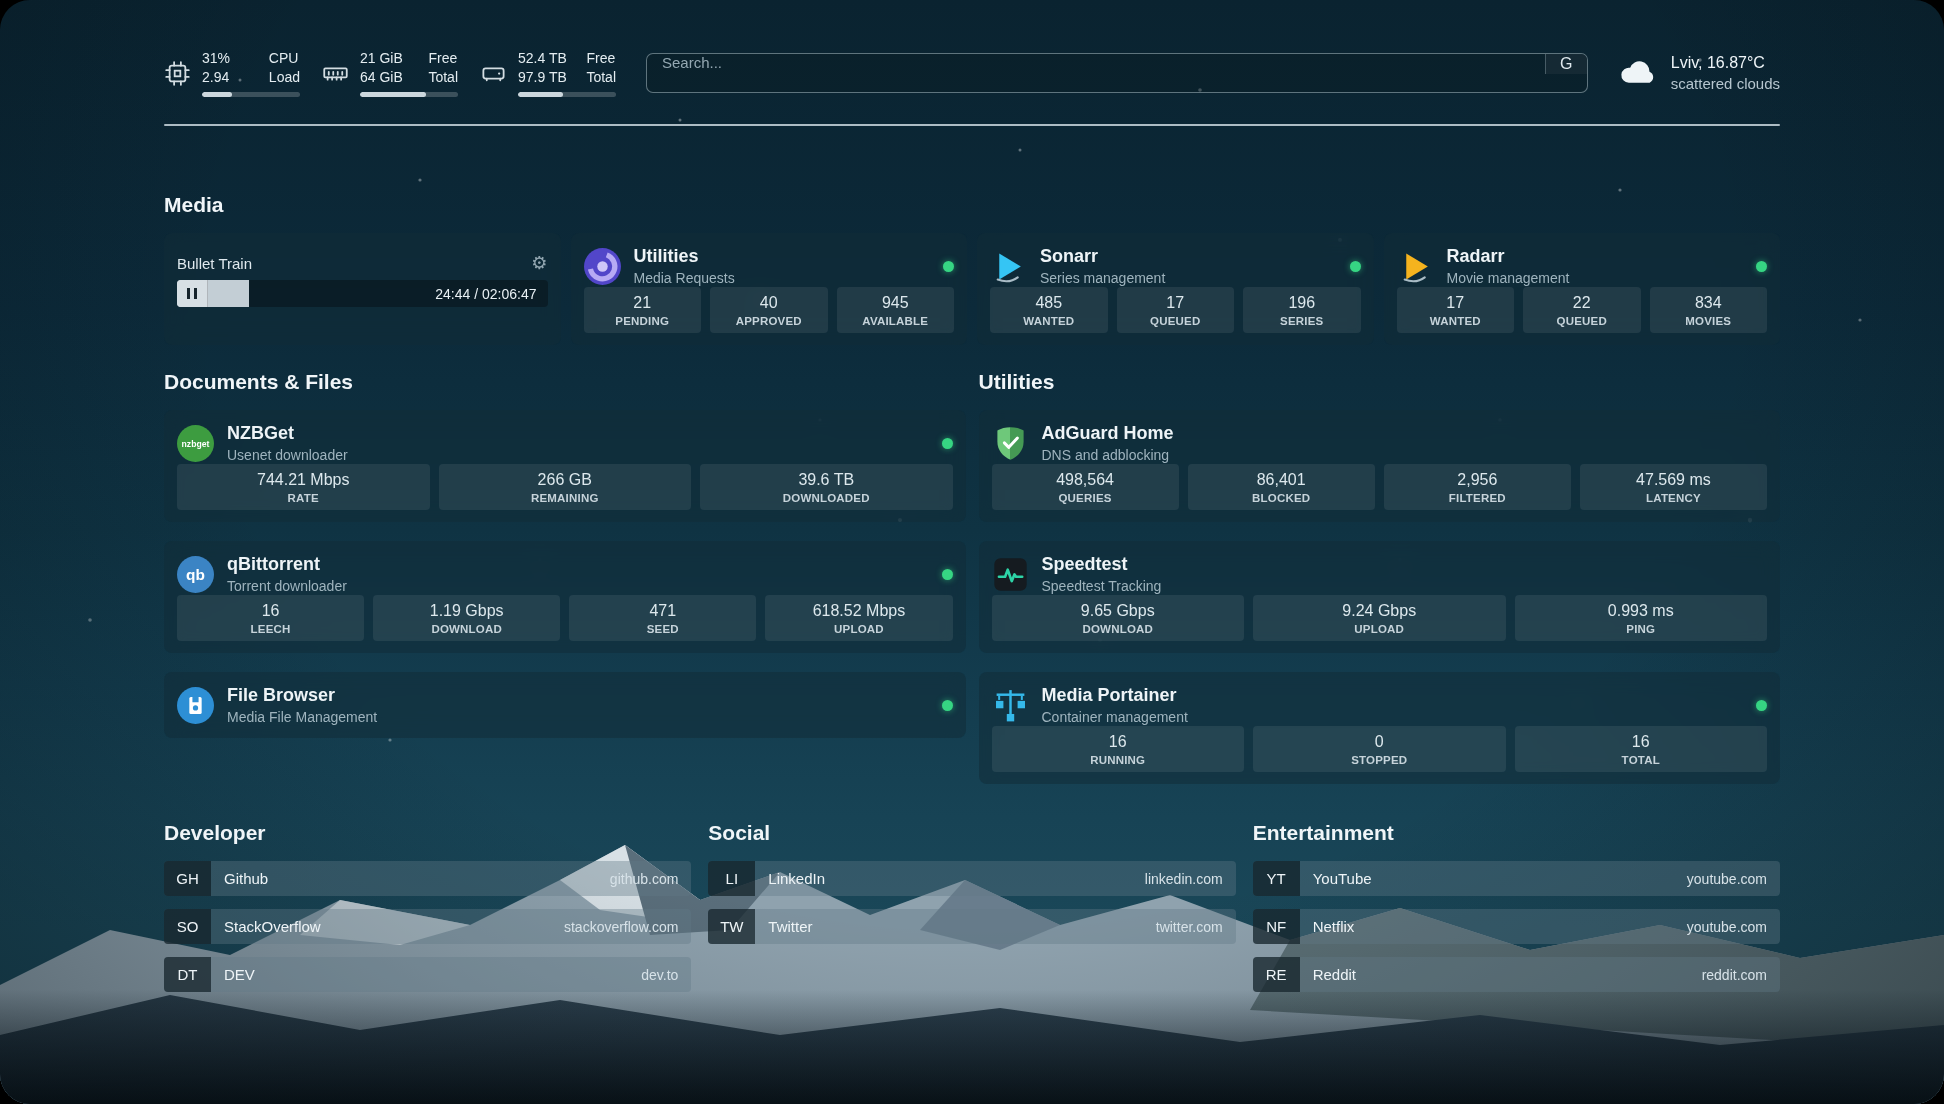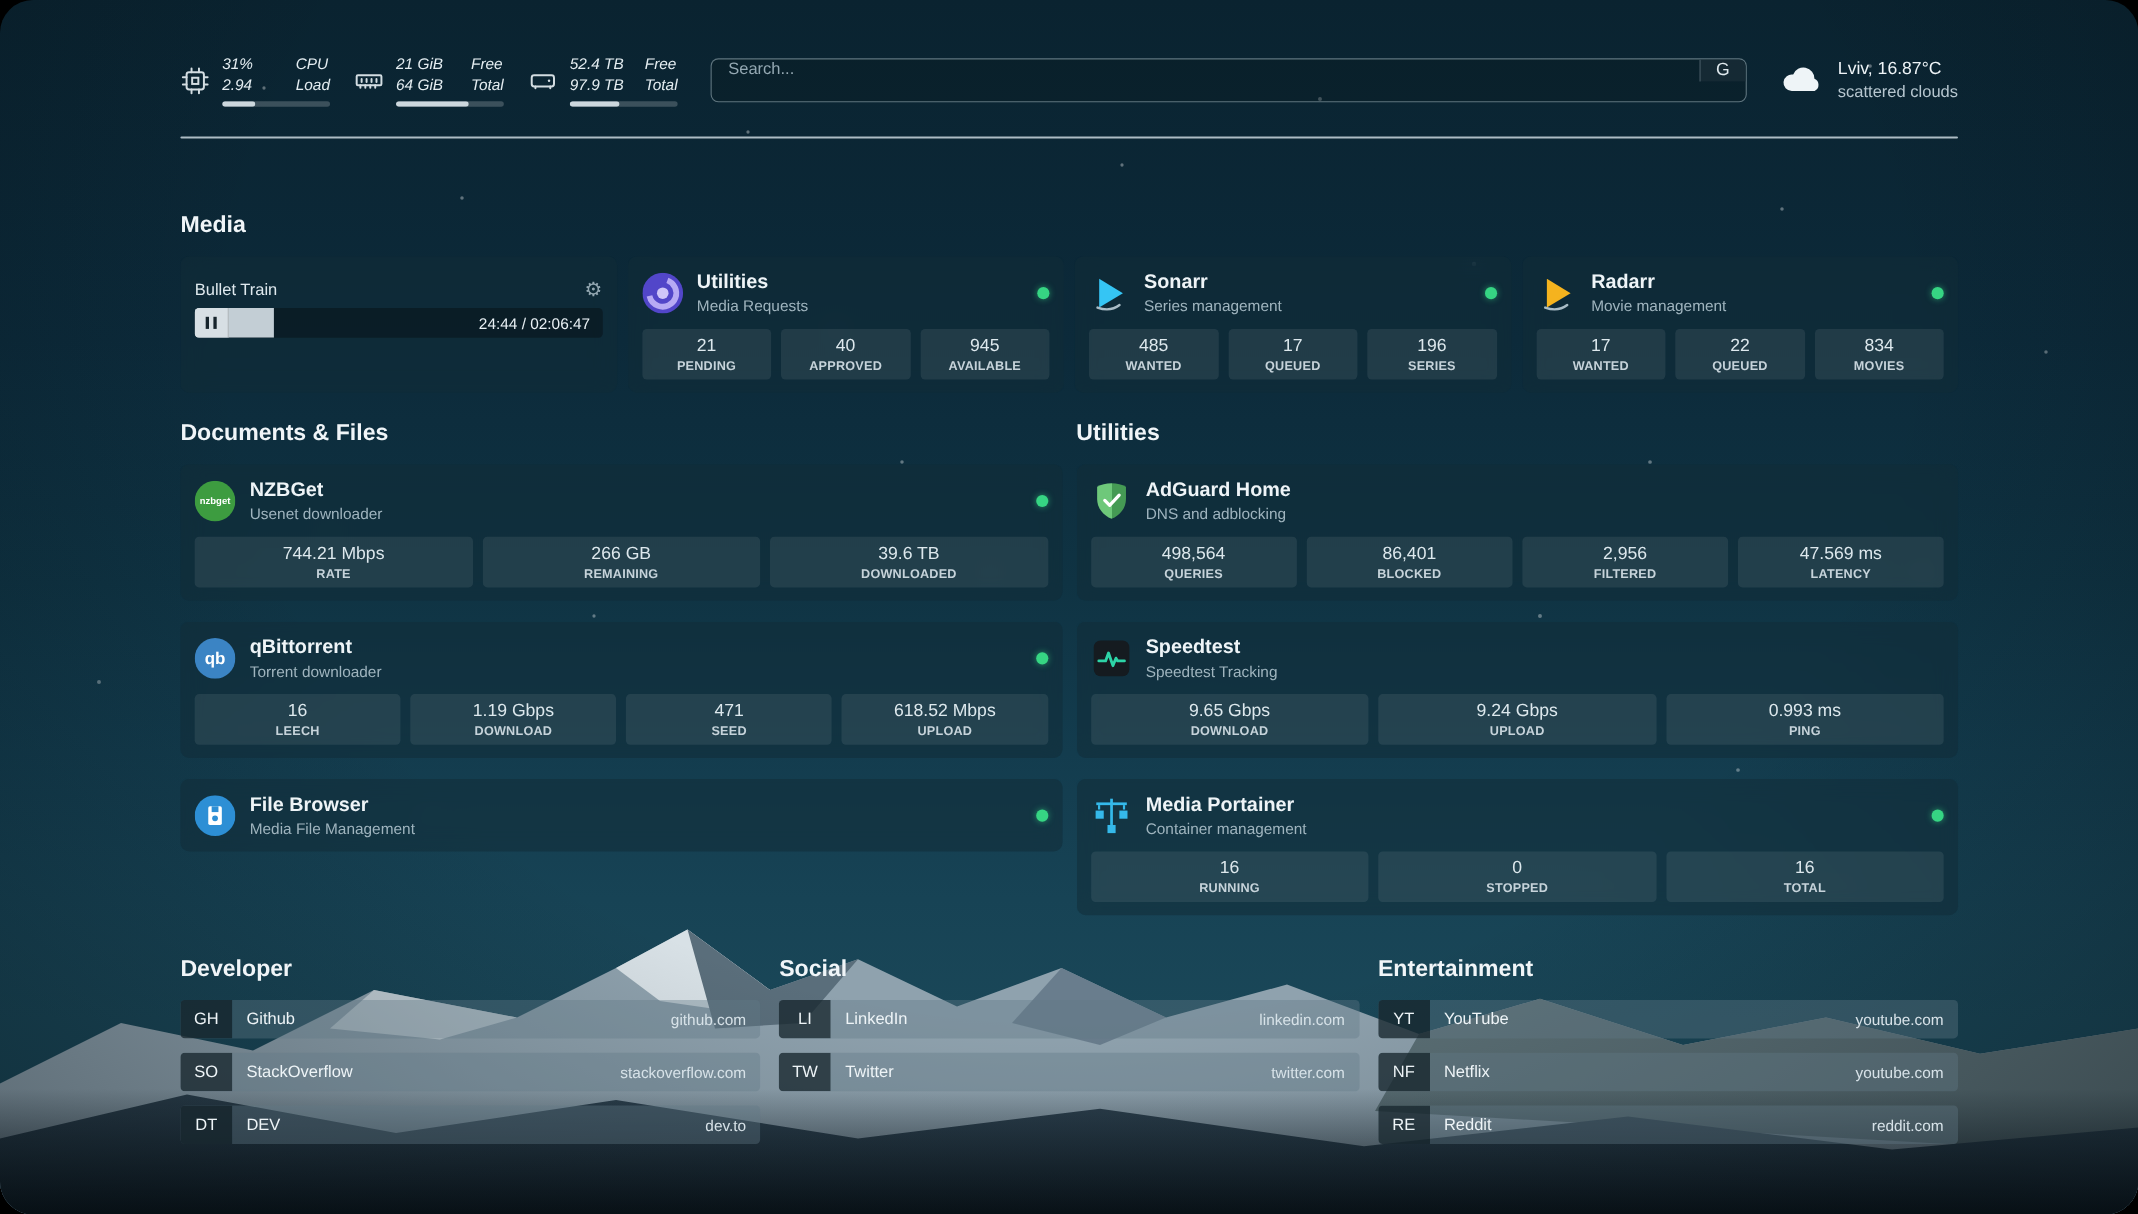--- a/index.html
+++ b/index.html
@@ -8,21 +8,21 @@
     background:linear-gradient(180deg,#0a2330 0%,#0c2a3a 28%,#0f3343 48%,#133c4e 62%,#174355 74%,#1a4758 84%);}
   .bg-svg{position:absolute;inset:0;width:100%;height:100%;display:block;}
   .vignette{position:absolute;inset:0;background:radial-gradient(ellipse at 50% 28%, rgba(0,0,0,0) 55%, rgba(4,12,17,0.38) 100%);pointer-events:none;}
   .content{position:relative;z-index:2;padding:44px 164px 0;height:100%;box-sizing:border-box;color:#e6eef2;}
 
   
   .topbar{display:flex;align-items:center;height:58px;}
   .sys-widgets{display:flex;gap:22px;align-items:center;}
   .sys-widget{display:flex;gap:11px;align-items:center;}
   .sys-icon{color:#d3dde2;display:flex;align-items:center;}
-  .sys-body{width:98px;font-style:italic;}
+  .sys-body{width:98px;}
   .sys-cols{display:flex;justify-content:space-between;font-size:14px;line-height:1.32;color:#e4edf1;}
   .sys-col{display:flex;flex-direction:column;}
   .sys-bar{height:5px;background:rgba(255,255,255,0.20);border-radius:3px;margin-top:6px;overflow:hidden;}
   .sys-fill{height:100%;background:#ccd7dd;border-radius:3px;}
   .searchbar{flex:1;margin:0 30px 0 30px;display:flex;height:38px;border:1px solid rgba(165,185,195,0.55);
     border-radius:7px;overflow:hidden;background:rgba(10,25,32,0.35);align-items:flex-start;}
   .searchbar input{flex:1;background:transparent;border:0;outline:0;color:#dfe9ee;padding:0 15px;font-size:15px;
     font-family:"Liberation Sans", sans-serif;}
   .searchbar input::placeholder{color:#94a8b2;}
   .search-btn{width:42px;background:rgba(24,44,54,0.85);border:0;border-left:1px solid rgba(165,185,195,0.35);
@@ -39,21 +39,21 @@
   .card{background:rgba(18,44,56,0.52);border-radius:8px;padding:12px 13px;
     backdrop-filter:blur(10px);-webkit-backdrop-filter:blur(10px);}
   .card-head{display:flex;align-items:center;gap:13px;min-height:42px;}
   .app-icon{width:37px;height:37px;flex:0 0 37px;display:flex;align-items:center;justify-content:center;}
   .app-icon svg{display:block;}
   .card-titles{flex:1;min-width:0;}
   .card-title{font-size:18px;font-weight:600;color:#eef4f7;line-height:1.15;white-space:nowrap;}
   .card-sub{font-size:14px;color:#9fb4be;margin-top:3px;white-space:nowrap;}
   .status-dot{width:11px;height:11px;border-radius:50%;background:#36d583;align-self:center;flex:0 0 11px;
     box-shadow:0 0 6px rgba(54,213,131,0.6);}
-  .stats{display:flex;gap:9px;margin-top:12px;}
+  .stats{display:flex;gap:9px;}
   .stat{flex:1;background:rgba(255,255,255,0.078);border-radius:4px;text-align:center;padding:7px 2px 6px;min-width:0;}
   .stat-value{font-size:16px;color:#dde8ed;white-space:nowrap;overflow:hidden;}
   .stat-label{font-size:11.5px;font-weight:700;color:#c6d3da;margin-top:3px;letter-spacing:.2px;white-space:nowrap;}
 
   
   .plex-track{display:flex;align-items:center;justify-content:space-between;margin-top:9px;font-size:15px;color:#dfe9ee;}
   .gear{color:#93a7b1;font-size:18px;line-height:1;cursor:pointer;}
   .plex-progress{position:relative;margin-top:8px;height:27px;border-radius:4px;overflow:hidden;background:rgba(10,24,31,0.68);}
   .progress-fill{position:absolute;left:0;top:0;bottom:0;background:#c3ced5;}
   .pause-btn{position:absolute;left:0;top:0;bottom:0;width:30px;background:#d7dfe4;border-right:1px solid rgba(0,0,0,0.18);

